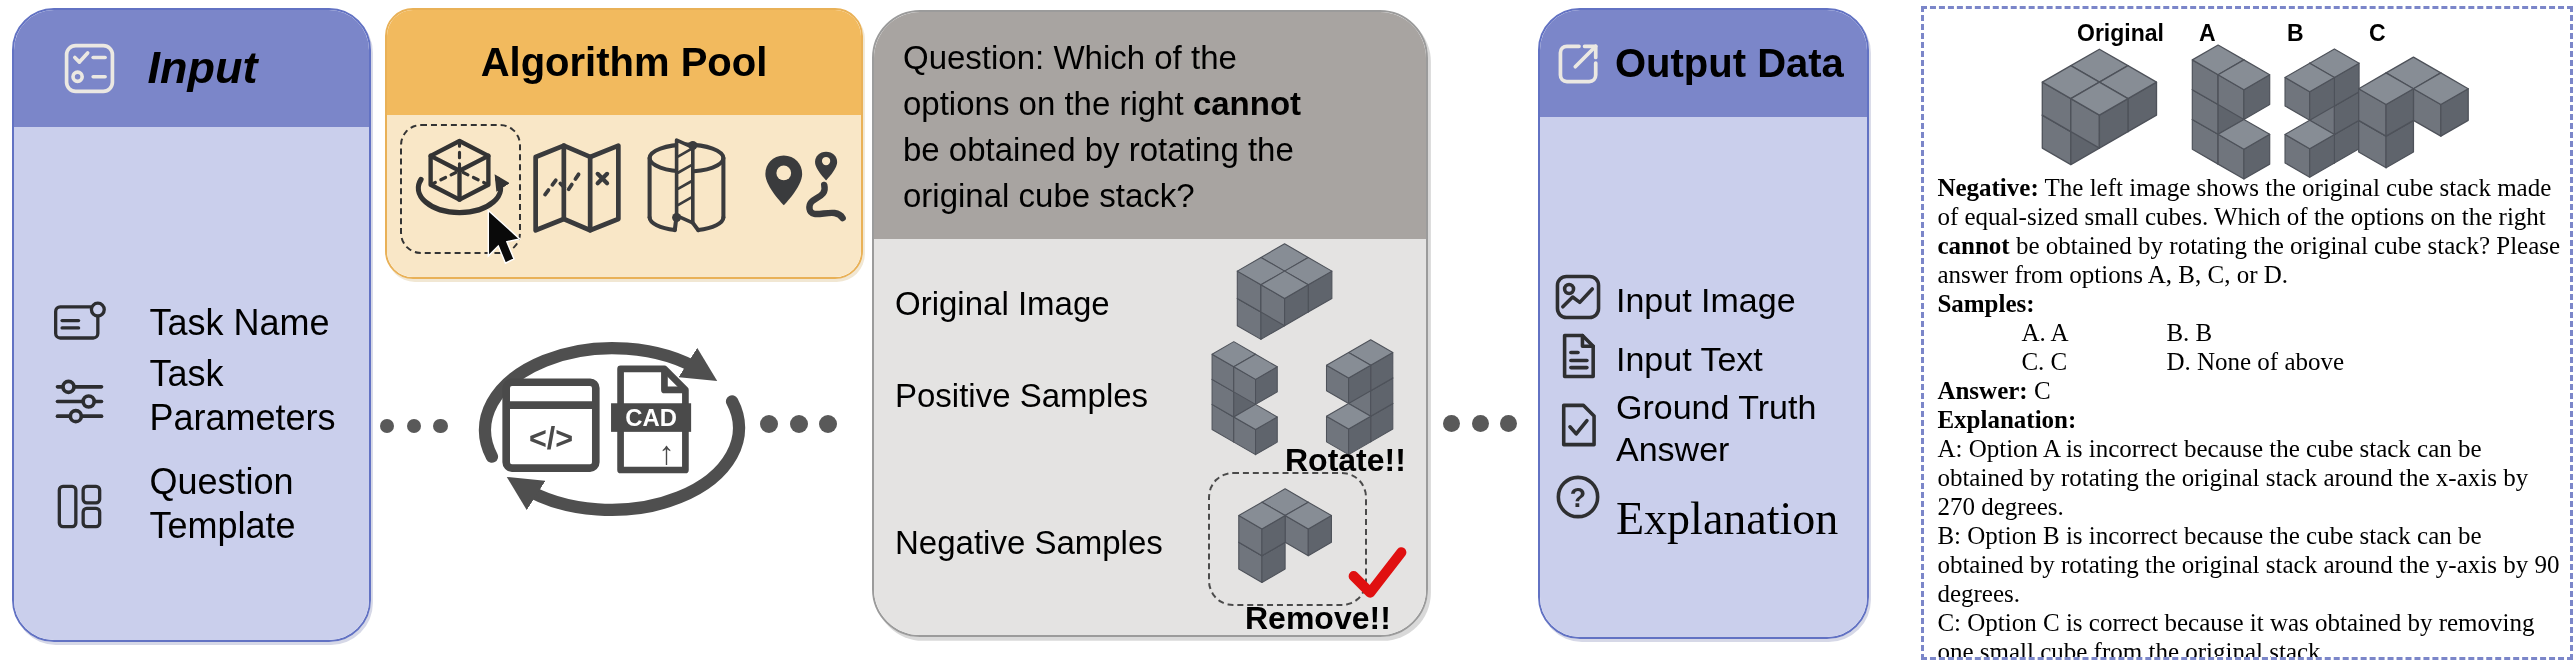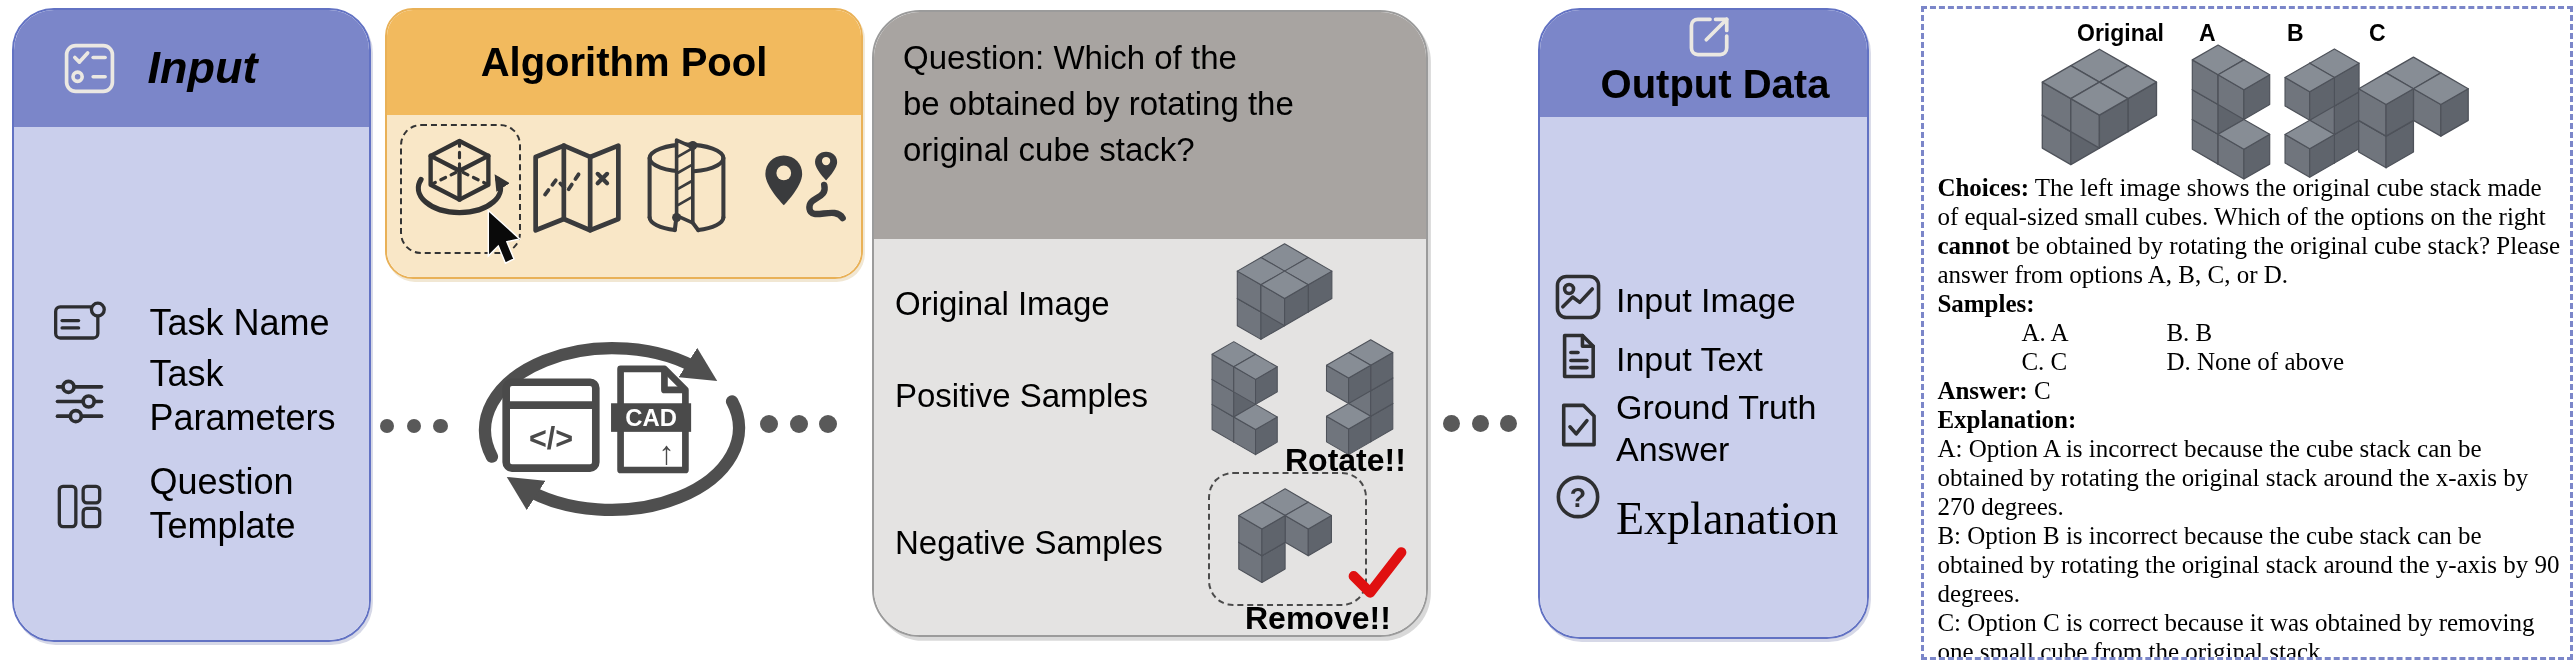--- a/index.html
+++ b/index.html
@@ -68,21 +68,21 @@
   #rotate-tag{position:absolute;left:411px;top:203px;width:143px;text-align:left;
               font-weight:bold;font-size:32px;}
   #neg-dashed{position:absolute;left:334px;top:233px;width:155px;height:130px;
               border:2.9px dashed #4a4a4a;border-radius:25px;}
   #neg-stack{left:11.5px;top:13.4px;width:128px;height:99px;}
   #check-svg{position:absolute;left:474px;top:306px;width:59px;height:55px;}
   #remove-tag{position:absolute;left:371px;top:361px;font-weight:bold;font-size:32px;}
 
   
   #output-panel{left:1538px;top:7.6px;width:331px;height:631px;}
-  #output-panel .io-head{height:107px;padding-left:13.4px;flex-direction:column;}
+  #output-panel .io-head{height:107px;padding-left:13.4px;}
   #output-panel .io-head svg{width:52px;height:52px;}
   #output-panel .panel-title{font-size:40px;margin-left:9.6px;}
   #output-panel .io-body{top:107px;}
   #out-item-0 .item-icon{left:13.4px;top:155px;width:50px;height:50px;}
   #out-item-0 .item-label{left:76px;top:161px;width:248px;font-size:34px;}
   #out-item-1 .item-icon{left:13.4px;top:214px;width:50px;height:50px;}
   #out-item-1 .item-label{left:76px;top:220px;width:248px;font-size:34px;}
   #out-item-2 .item-icon{left:13.4px;top:283px;width:50px;height:50px;}
   #out-item-2 .item-label{left:76px;top:269px;width:237px;font-size:34px;line-height:42px;}
   #out-item-3 .item-icon{left:13.4px;top:355px;width:50px;height:50px;}
@@ -239,20 +239,21 @@
 
   <div class="dots" id="dots-2">
     <span class="dot"></span>
     <span class="dot"></span>
     <span class="dot"></span>
   </div>
 
   <div id="question-panel" class="panel">
     <div id="question-head">
         <div><span>Question: Which of the</span></div>
+        <div><span>options on the right </span><b>cannot</b></div>
         <div><span>be obtained by rotating the</span></div>
         <div><span>original cube stack?</span></div>
       </div>
     <div id="question-body">
       <div class="sample-label" id="ref-label">Original Image</div>
       <svg class="stack-svg" id="ref-stack" viewBox="-53.96 -32 109.92 111">
           <polygon points="-25.98,-15 0,0 0,30 -25.98,15" fill="#70757d" stroke="#4e525a" stroke-width="1.2" stroke-linejoin="round"></polygon>
           <polygon points="25.98,-15 0,0 0,30 25.98,15" fill="#5f646c" stroke="#4e525a" stroke-width="1.2" stroke-linejoin="round"></polygon>
           <polygon points="0,-30 25.98,-15 0,0 -25.98,-15" fill="#878d95" stroke="#4e525a" stroke-width="1.2" stroke-linejoin="round"></polygon>
           <polygon points="-51.96,30 -25.98,45 -25.98,75 -51.96,60" fill="#70757d" stroke="#4e525a" stroke-width="1.2" stroke-linejoin="round"></polygon>
@@ -447,21 +448,21 @@
         <polygon points="-25.98,15 0,30 -25.98,45 -51.96,30" fill="#878d95" stroke="#4e525a" stroke-width="1.2" stroke-linejoin="round"></polygon>
         <polygon points="0,0 25.98,15 25.98,45 0,30" fill="#70757d" stroke="#4e525a" stroke-width="1.2" stroke-linejoin="round"></polygon>
         <polygon points="51.96,0 25.98,15 25.98,45 51.96,30" fill="#5f646c" stroke="#4e525a" stroke-width="1.2" stroke-linejoin="round"></polygon>
         <polygon points="25.98,-15 51.96,0 25.98,15 0,0" fill="#878d95" stroke="#4e525a" stroke-width="1.2" stroke-linejoin="round"></polygon>
         <polygon points="-51.96,0 -25.98,15 -25.98,45 -51.96,30" fill="#70757d" stroke="#4e525a" stroke-width="1.2" stroke-linejoin="round"></polygon>
         <polygon points="0,0 -25.98,15 -25.98,45 0,30" fill="#5f646c" stroke="#4e525a" stroke-width="1.2" stroke-linejoin="round"></polygon>
         <polygon points="-25.98,-15 0,0 -25.98,15 -51.96,0" fill="#878d95" stroke="#4e525a" stroke-width="1.2" stroke-linejoin="round"></polygon>
       </svg>
 
     <div id="example-text">
-      <p><b>Choices:</b><span> The left image shows the original cube stack made of equal-sized small cubes. Which of the options on the right </span><b>cannot</b><span> be obtained by rotating the original cube stack? Please answer from options A, B, C, or D.</span></p>
+      <p><b>Negative:</b><span> The left image shows the original cube stack made of equal-sized small cubes. Which of the options on the right </span><b>cannot</b><span> be obtained by rotating the original cube stack? Please answer from options A, B, C, or D.</span></p>
       <p><b>Samples:</b></p>
       <div class="choice-row">
         <span class="choice-cell-a">A. A</span>
         <span>B. B</span>
       </div>
       <div class="choice-row">
         <span class="choice-cell-a">C. C</span>
         <span>D. None of above</span>
       </div>
       <p><b>Answer:</b><span> C</span></p>

